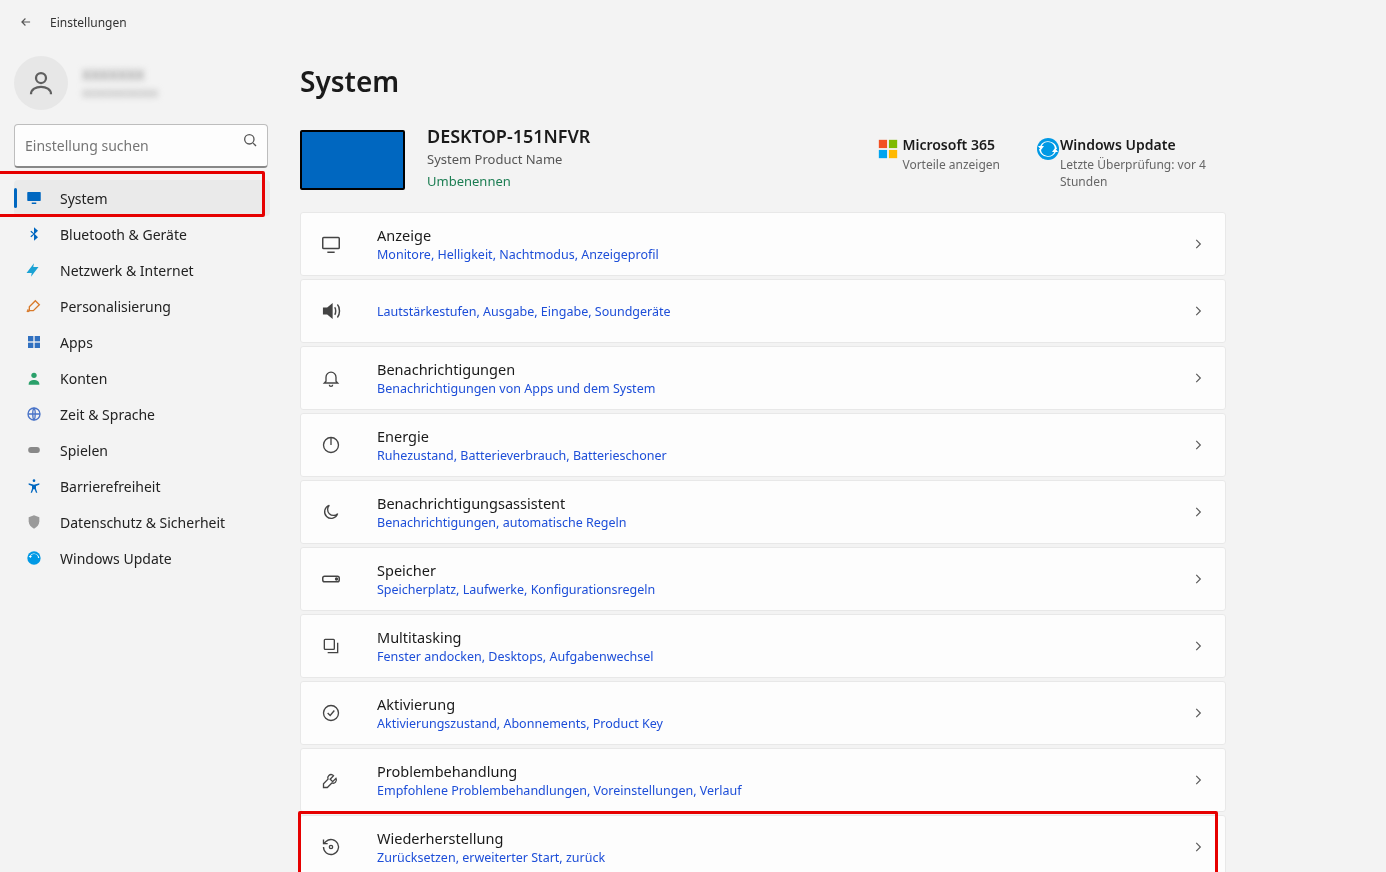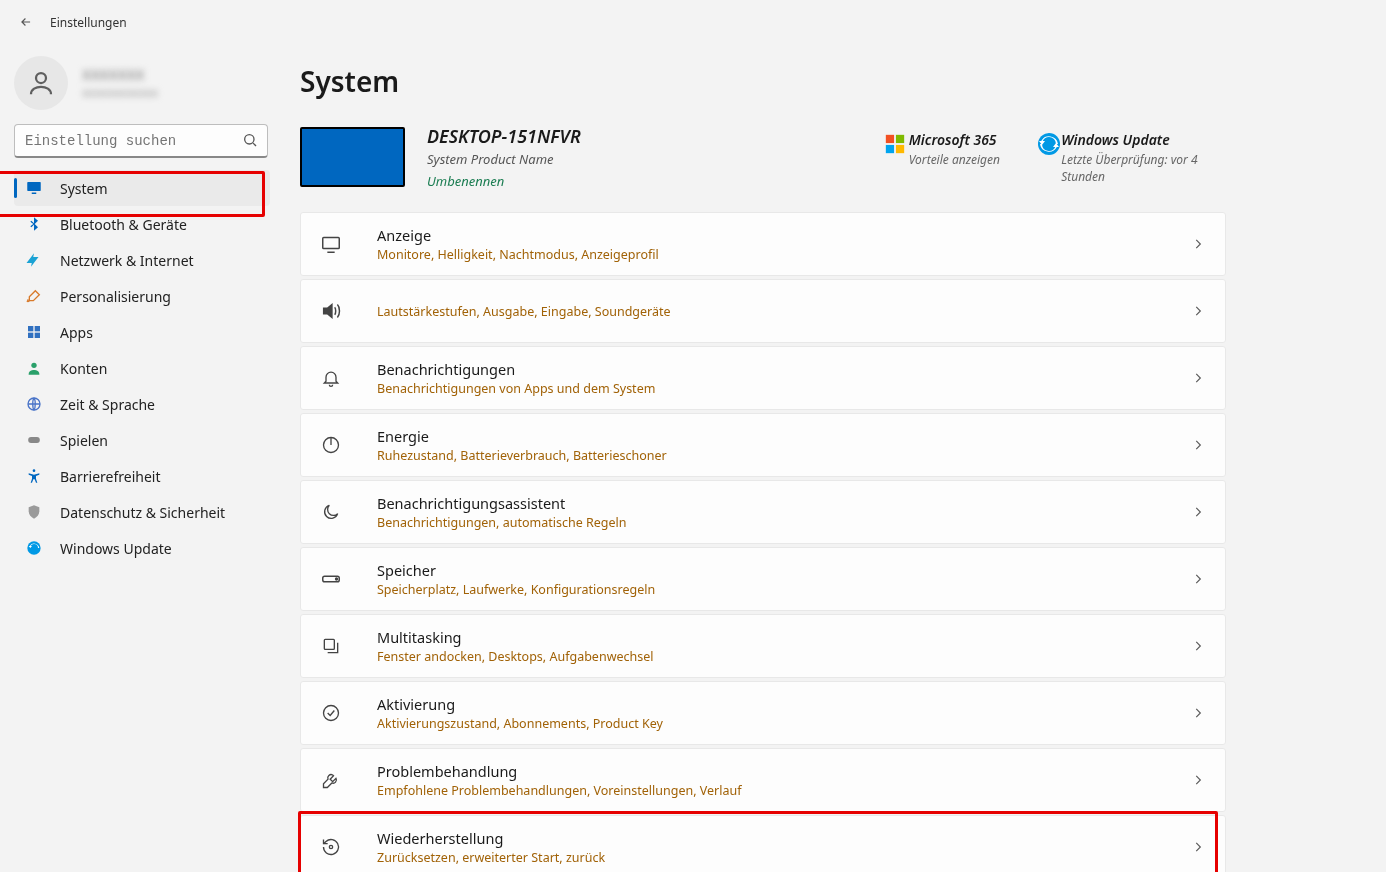--- a/index.html
+++ b/index.html
@@ -12,52 +12,52 @@
 .layout { display: flex; height: calc(100% - 44px); }
 
 .sidebar { width: 280px; padding: 8px 10px 0 14px; display:flex; flex-direction:column; }
 .account { display:flex; align-items:center; gap: 14px; margin: 4px 0 14px 0; }
 .avatar { width: 54px; height: 54px; border-radius: 50%; background: #e7e7e7; display:flex; align-items:center; justify-content:center; color:#5f5f5f;}
 .account-info { filter: blur(3px); color:#999; }
 .account-info .name { font-size: 14px; font-weight:600; }
 .account-info .sub { font-size: 12px; }
 
 .search { position:relative; margin: 0 2px 12px 0;}
-.search input { width: 100%; height: 34px; border: 1px solid #bdbdbd; border-bottom: 2px solid #888; border-radius: 4px; background:#fdfdfd; padding: 0 44px 0 10px; font-size: 14px; color:#444;font-family:Liberation Mono, monospace;}
+.search input { width: 100%; height: 44px; border: 1px solid #bdbdbd; border-bottom: 2px solid #888; border-radius: 4px; background:#fdfdfd; padding: 0 44px 0 10px; font-size: 14px; color:#444;}
 .search .si { position:absolute; right:10px; top:8px; color:#555; }
 
 .nav { list-style:none; }
 .nav li { display:flex; align-items:center; gap: 16px; height: 36px; padding: 0 10px; border-radius: 4px; font-size: 14px; color:#222; cursor:pointer; position:relative;}
 .nav li.selected { background:#eaeaea; }
 .nav li.selected::before { content:""; position:absolute; left:0px; top:8px; bottom:8px; width:3px; background:#0067c0; border-radius:3px;}
 .nav .nico { width:20px; height:20px; display:flex; align-items:center; justify-content:center; font-size:16px;}
 
 .highlight { position:absolute; border: 3px solid #e60000; pointer-events:none; border-radius:2px; }
 
 .main { flex:1; padding: 18px 160px 0 20px; overflow:auto;}
 .page-title { font-size: 28px; font-weight:600; margin-bottom: 24px;}
 
-.device-row { display:flex; align-items:center; gap: 22px; margin-bottom: 22px; font-style: italic;}
+.device-row { display:flex; align-items:flex-end; gap: 22px; margin-bottom: 22px;}
 .device-thumb { width: 105px; height: 60px; background:#0067c0; border:2px solid #000; border-radius:2px;}
 .device-info .dn { font-size: 18px; font-weight:600;}
 .device-info .dp { font-size: 13px; color:#555; margin-top:2px;}
 .device-info .dr { font-size: 13px; color:#1b7d52; margin-top:4px; cursor:pointer;}
 
 .promos { margin-left:auto; display:flex; gap: 36px; }
 .promo { display:flex; max-width: 190px;}
 .promo .pico { width:28px; height:28px; display:flex; align-items:center; justify-content:center;}
 .promo .pt { font-size: 14px; font-weight:600;}
 .promo .ps { font-size: 12px; color:#666; margin-top:2px;}
 
 .settings-list { display:flex; flex-direction:column; gap:3px; position:relative;}
 .row { background:#fdfdfd; border:1px solid #e8e8e8; border-radius:3px; height:64px; display:flex; align-items:center; padding: 0 20px 0 18px; cursor:pointer;gap:16px;}
 .row .rico { width:24px; height:24px; color:#444; display:flex; align-items:center; justify-content:center; margin-right: 18px;}
 .row .rtext { flex:1;}
 .row .rt { font-size:14.5px; color:#1a1a1a;}
-.row .rs { font-size:12.5px; color:#a16207; margin-top:1px;}
+.row .rs { font-size:12.5px; color:#1d4ed8; margin-top:1px;}
 .row .chev { color:#5a5a5a;}
 
 svg { display:block; }
 </style>
 </head>
 <body>
 
 <div class="titlebar">
   <div class="back">
     <svg width="14" height="14" viewBox="0 0 24 24" fill="none" stroke="currentColor" stroke-width="2">

